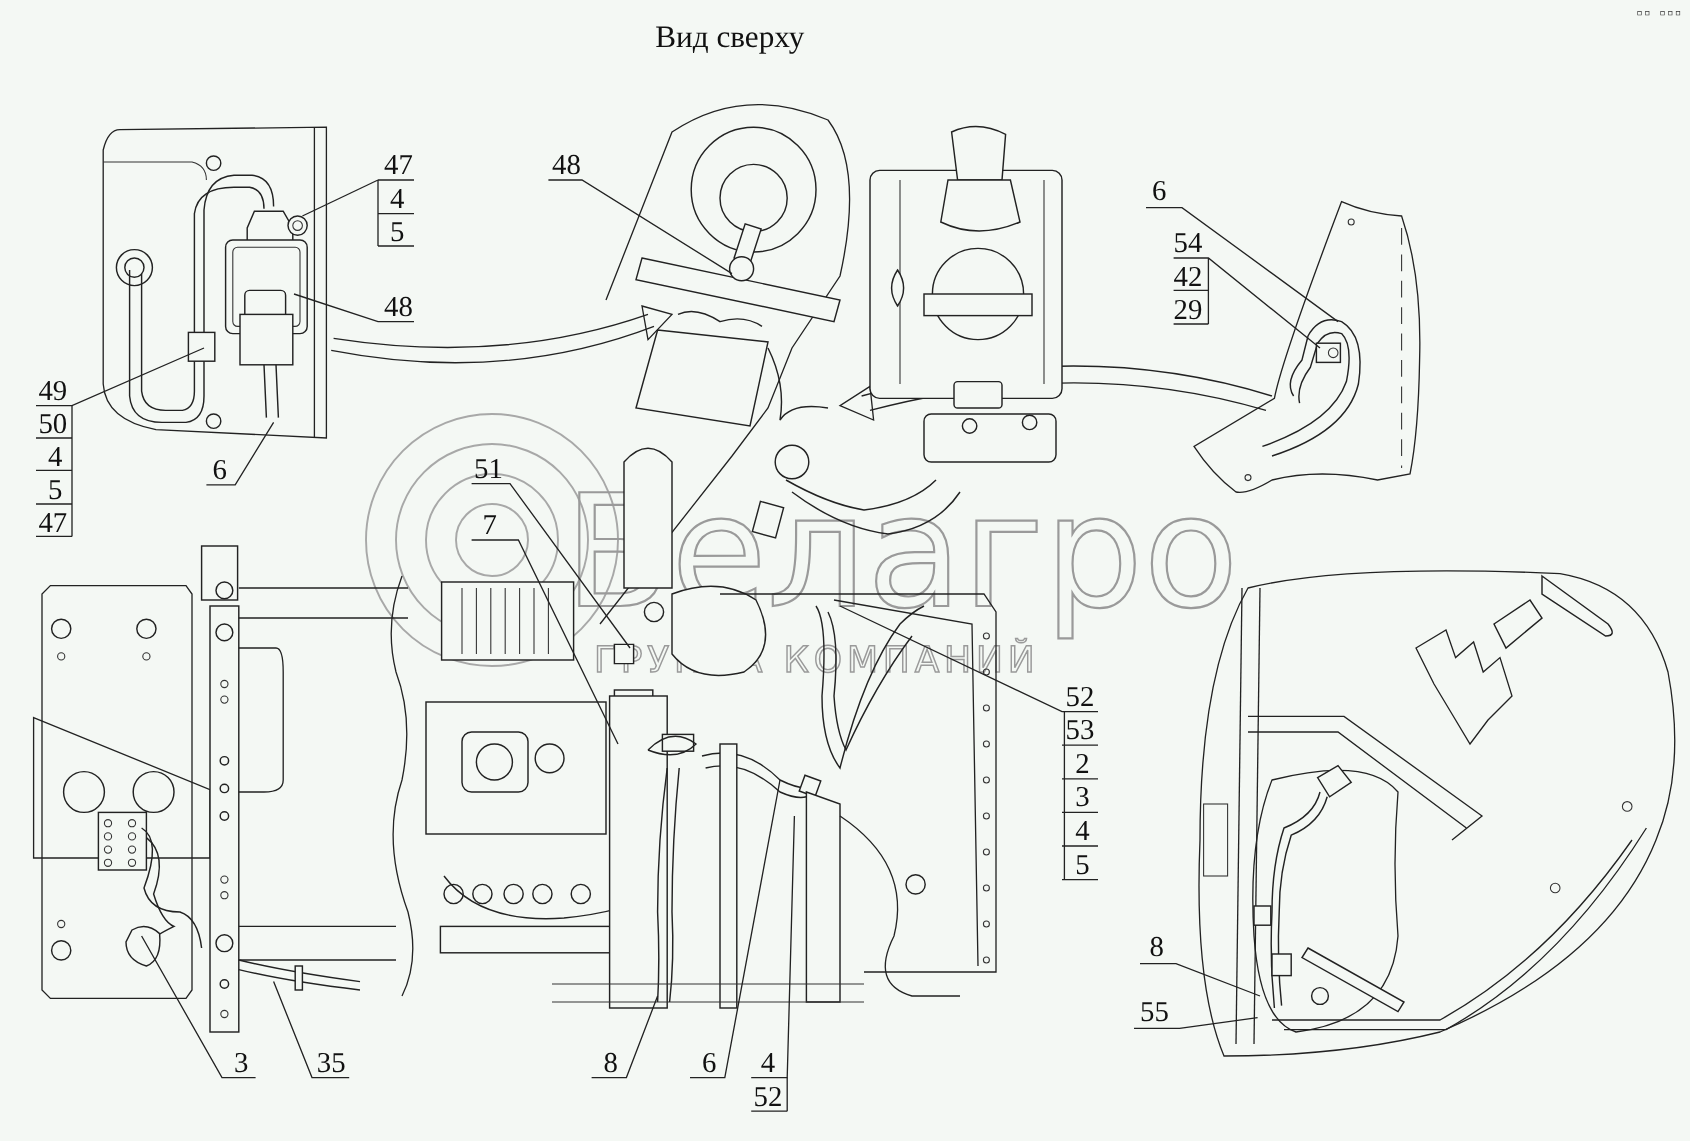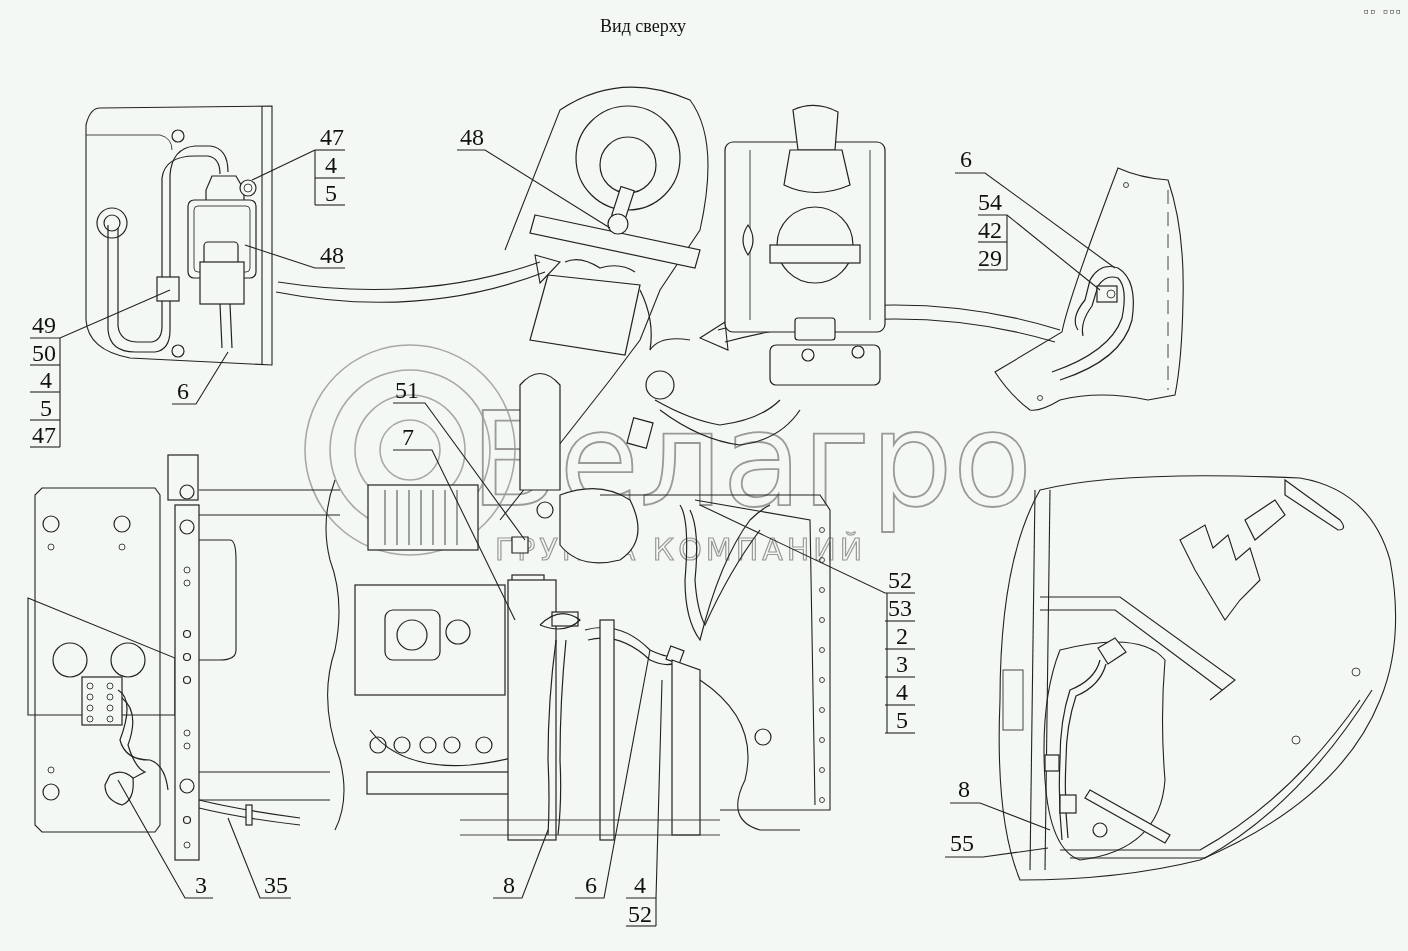--- a/index.html
+++ b/index.html
@@ -1,18 +1,18 @@
 <!DOCTYPE html>
 <html><head>
 <meta charset="utf-8">
 <style>
   html, body { margin:0; padding:0; }
   body { width:1408px; height:951px; background:#f4f8f4; overflow:hidden; position:relative; font-family:"Liberation Serif", serif; }
   #stage { position:absolute; left:0; top:0; width:1408px; height:951px; }
-  .title { position:absolute; left:600px; top:16px; font-size:18px; color:#111; font-family:"Liberation Serif", serif; }
+  .title { position:absolute; left:546px; top:16px; font-size:26px; color:#111; font-family:"Liberation Serif", serif; }
   .corner-mark { position:absolute; right:6px; top:6px; font-size:9px; color:#333; font-family:"DejaVu Sans Mono", monospace; letter-spacing:1px; }
   svg text.callout { font-family:"Liberation Serif", serif; font-size:24px; fill:#111; }
   svg .ln { stroke:#222; stroke-width:1.1; fill:none; }
   svg .thin { stroke:#333; stroke-width:0.9; fill:none; }
   svg .part { stroke:#222; stroke-width:1.2; fill:#f4f8f4; }
   svg .hose { stroke:#222; stroke-width:1.2; fill:none; }
   svg .wm { stroke:#9a9a9a; stroke-width:1.6; fill:none; opacity:0.85; }
   svg text.wmtxt { font-family:"DejaVu Sans", sans-serif; font-size:30px; fill:none; stroke:#9a9a9a; stroke-width:1.2; letter-spacing:4px; }
   svg text.wmbig { font-family:"DejaVu Sans", sans-serif; font-size:130px; fill:none; stroke:#9a9a9a; stroke-width:1.8; }
 </style>

